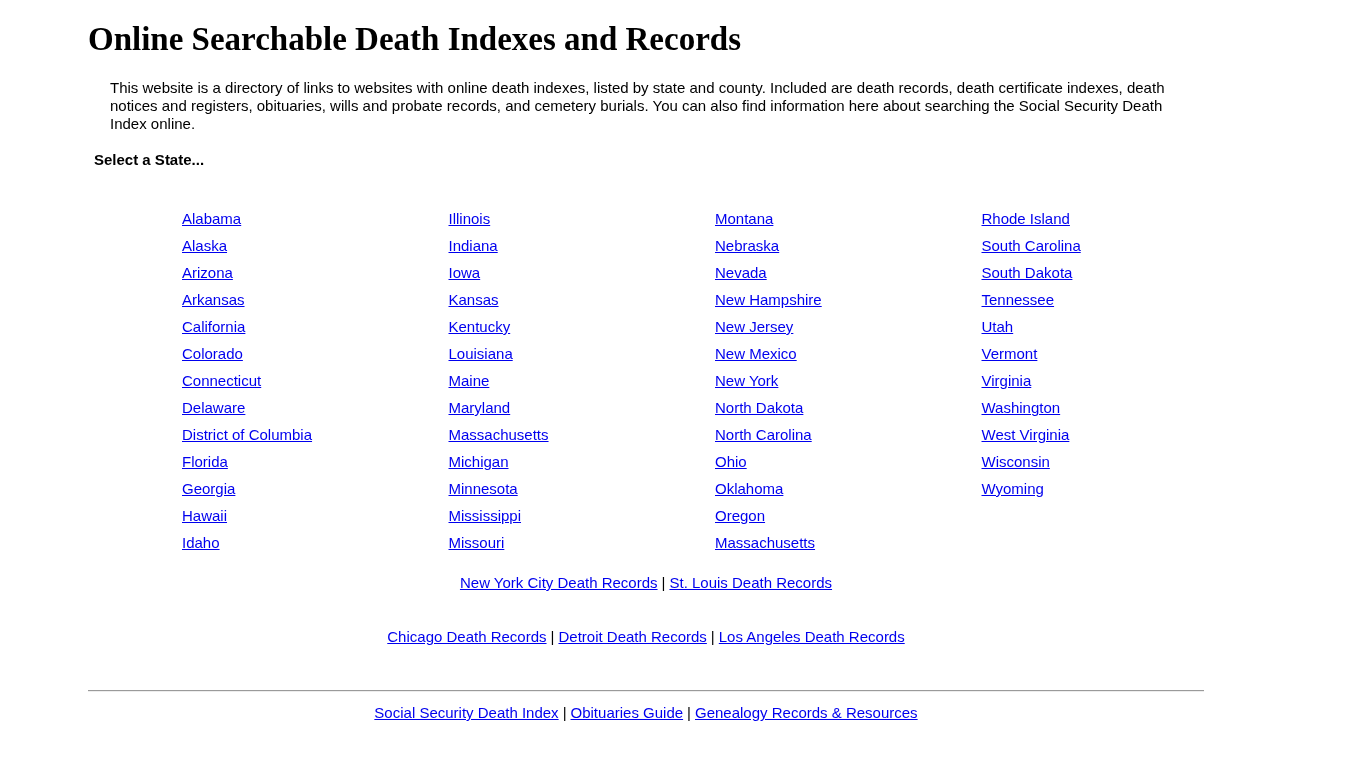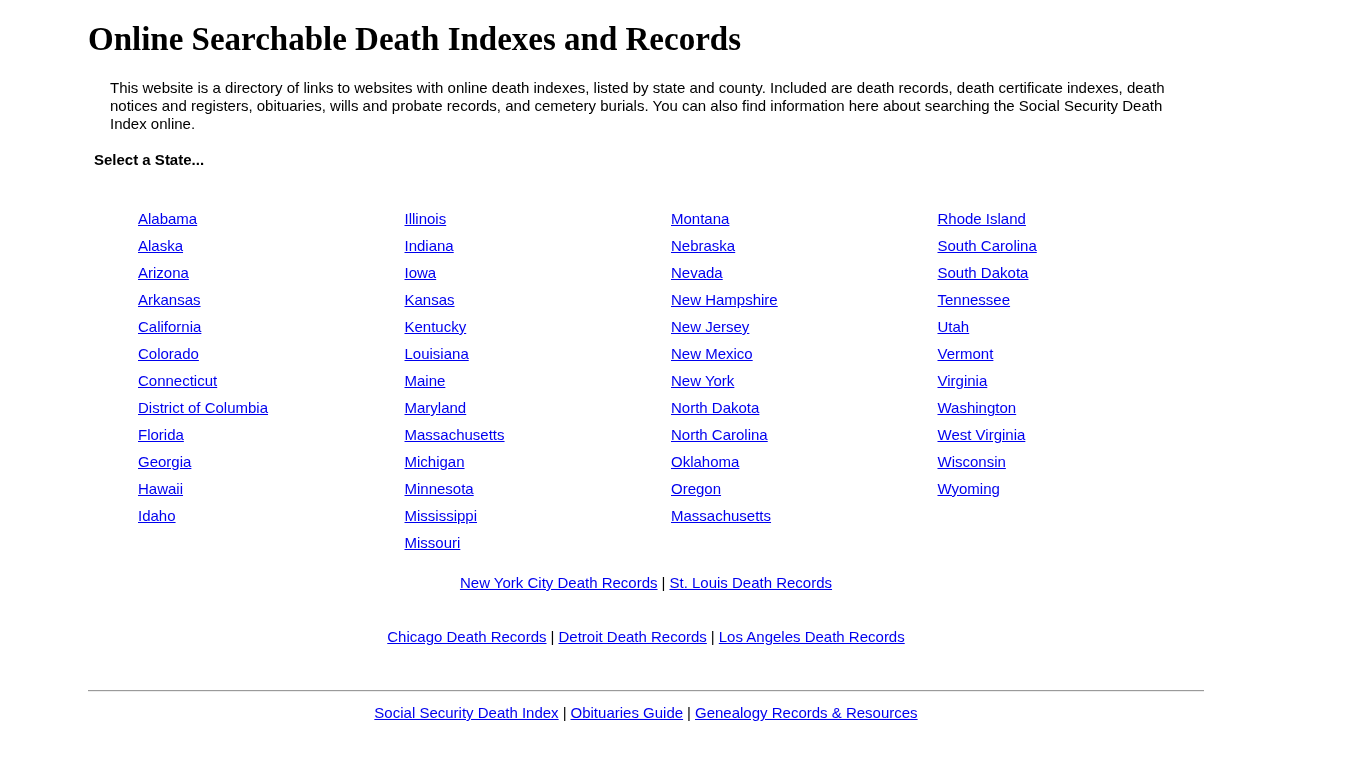--- a/index.html
+++ b/index.html
@@ -23,21 +23,21 @@
     text-align: center; margin: 27px 0 0 0;
   }
   .intro {
     margin: 25px 0 0 22px; width: 1076px; line-height: 18px;
   }
   .select-prompt {
     font-weight: bold; margin: 18px 0 0 6px; line-height: 18px;
   }
   .states { display: flex; margin: 36px 0 0 50px; }
   .state-col { width: 280px; }
-  .state-row { height: 27px; line-height: 27px; }
+  .state-row { height: 27px; line-height: 27px; margin-left: 44px; }
 
   .city-row { text-align: center; margin: 0; line-height: 18px; }
   .city-row-1 { margin-top: 36px; }
   .city-row-2 { margin-top: 18px; }
   .sep { color: #000000; margin: 0 4px; }
 
   hr.divider {
     border: none; border-top: 1px solid #9a9a9a; border-bottom: 1px solid #ededed;
     margin: 44px 0 0 0;
   }
@@ -56,20 +56,21 @@
 
   <div class="states">
     <div class="state-col">
       <div class="state-row"><a>Alabama</a></div>
       <div class="state-row"><a>Alaska</a></div>
       <div class="state-row"><a>Arizona</a></div>
       <div class="state-row"><a>Arkansas</a></div>
       <div class="state-row"><a>California</a></div>
       <div class="state-row"><a>Colorado</a></div>
       <div class="state-row"><a>Connecticut</a></div>
+      <div class="state-row"><a>Delaware</a></div>
       <div class="state-row"><a>District of Columbia</a></div>
       <div class="state-row"><a>Florida</a></div>
       <div class="state-row"><a>Georgia</a></div>
       <div class="state-row"><a>Hawaii</a></div>
       <div class="state-row"><a>Idaho</a></div>
     </div>
     <div class="state-col">
       <div class="state-row"><a>Illinois</a></div>
       <div class="state-row"><a>Indiana</a></div>
       <div class="state-row"><a>Iowa</a></div>
@@ -87,20 +88,21 @@
     <div class="state-col">
       <div class="state-row"><a>Montana</a></div>
       <div class="state-row"><a>Nebraska</a></div>
       <div class="state-row"><a>Nevada</a></div>
       <div class="state-row"><a>New Hampshire</a></div>
       <div class="state-row"><a>New Jersey</a></div>
       <div class="state-row"><a>New Mexico</a></div>
       <div class="state-row"><a>New York</a></div>
       <div class="state-row"><a>North Dakota</a></div>
       <div class="state-row"><a>North Carolina</a></div>
+      <div class="state-row"><a>Ohio</a></div>
       <div class="state-row"><a>Oklahoma</a></div>
       <div class="state-row"><a>Oregon</a></div>
       <div class="state-row"><a>Massachusetts</a></div>
     </div>
     <div class="state-col">
       <div class="state-row"><a>Rhode Island</a></div>
       <div class="state-row"><a>South Carolina</a></div>
       <div class="state-row"><a>South Dakota</a></div>
       <div class="state-row"><a>Tennessee</a></div>
       <div class="state-row"><a>Utah</a></div>

